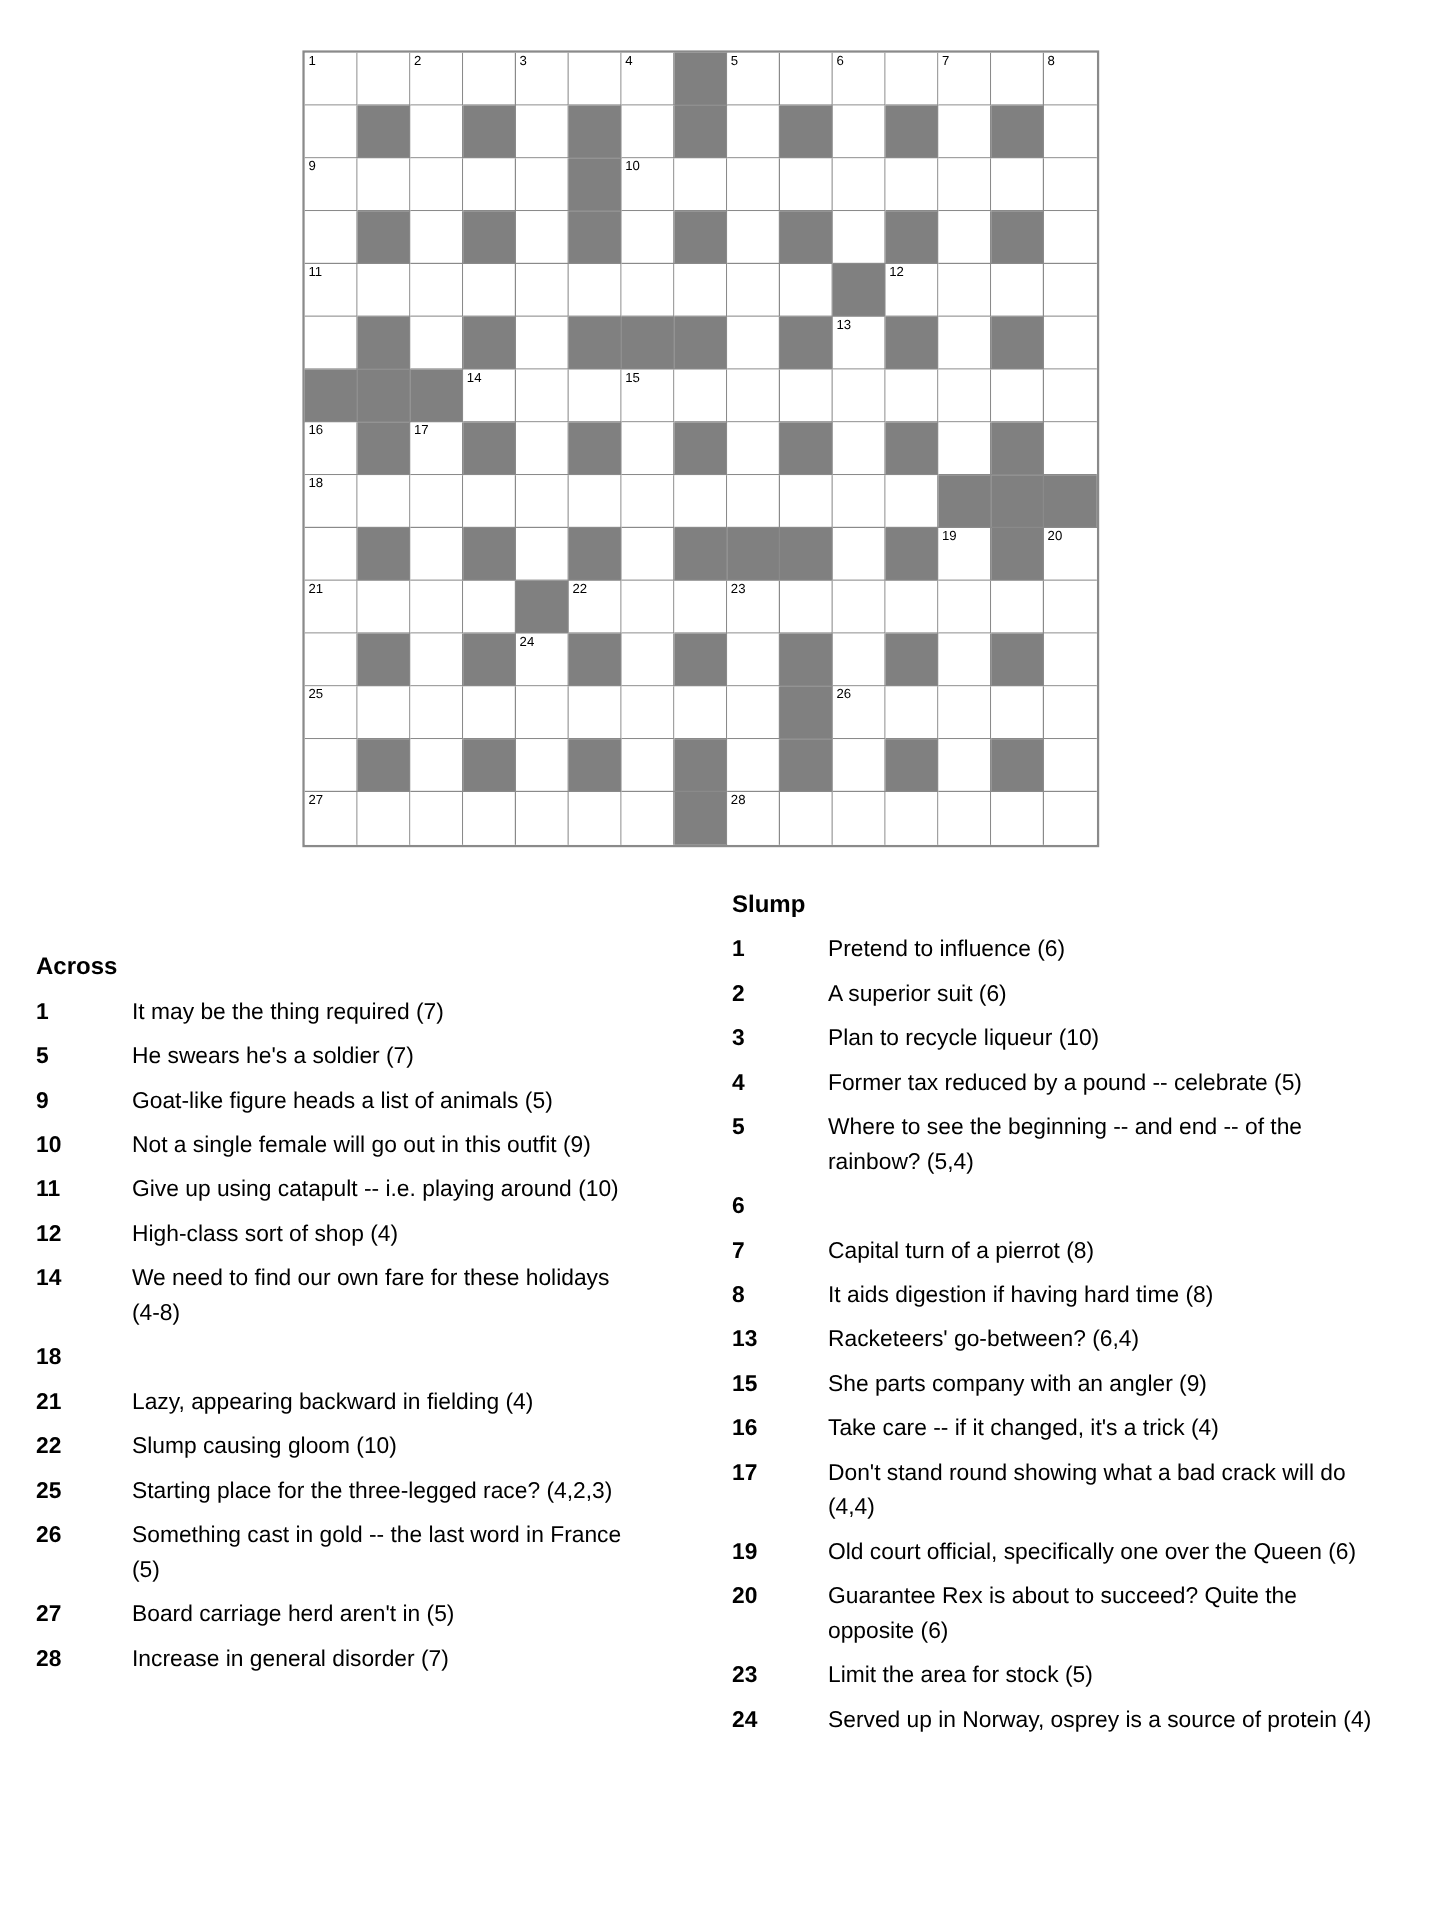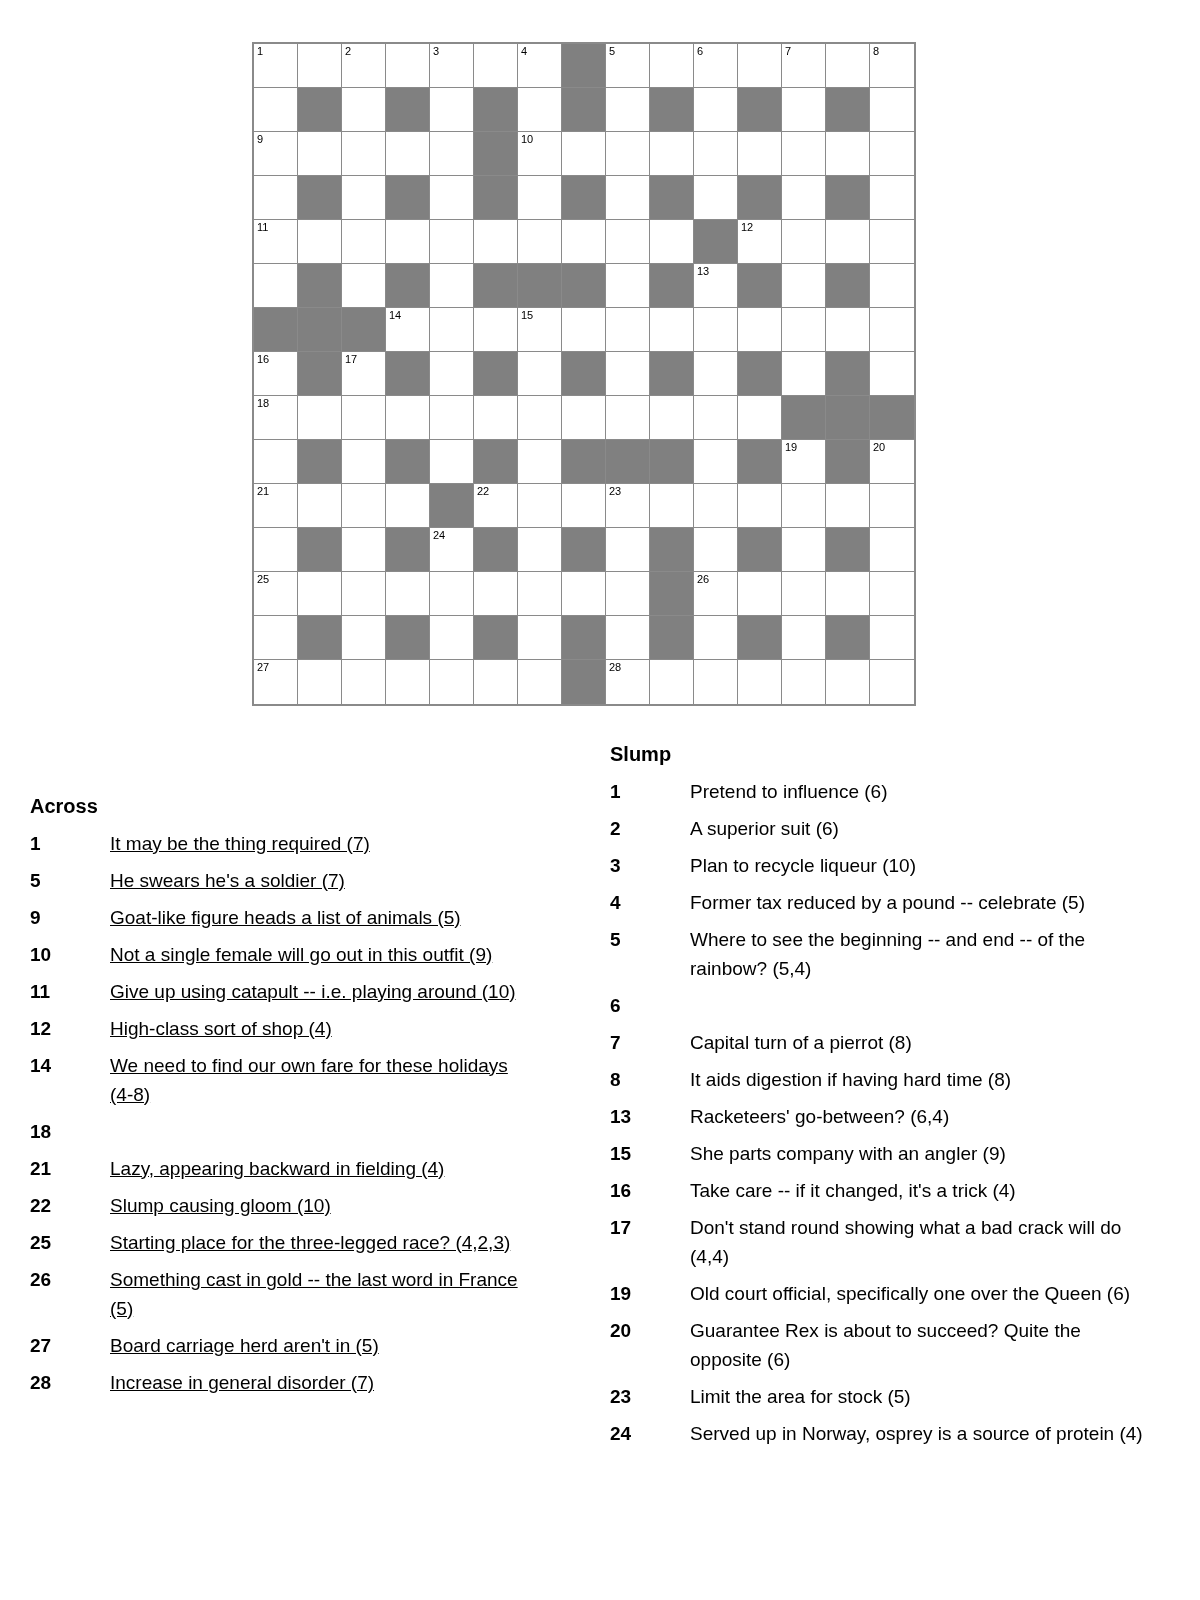--- a/index.html
+++ b/index.html
@@ -34,21 +34,21 @@
   .col{box-sizing:border-box;}
   .col.across{margin-left:30px;flex:0 0 580px;}
   .col.down{flex:0 0 560px;}
   .hdr{
     font-size:20px;font-weight:bold;line-height:28px;margin:0 0 9px 0;
   }
   .clue{
     display:flex;margin:0 0 8px 0;font-size:19px;line-height:29px;
   }
   .clue .num{flex:0 0 80px;font-weight:bold;}
-  .col.across .clue .txt{width:425px;text-decoration:underline;}
+  .col.across .clue .txt{width:425px;}
   .col.down .clue .txt{width:455px;}
 </style>
 </head>
 <body>
 
 <div class="grid">
     <div class="cell">
       <span class="cnum">1</span>
     </div>
     <div class="cell"></div>

